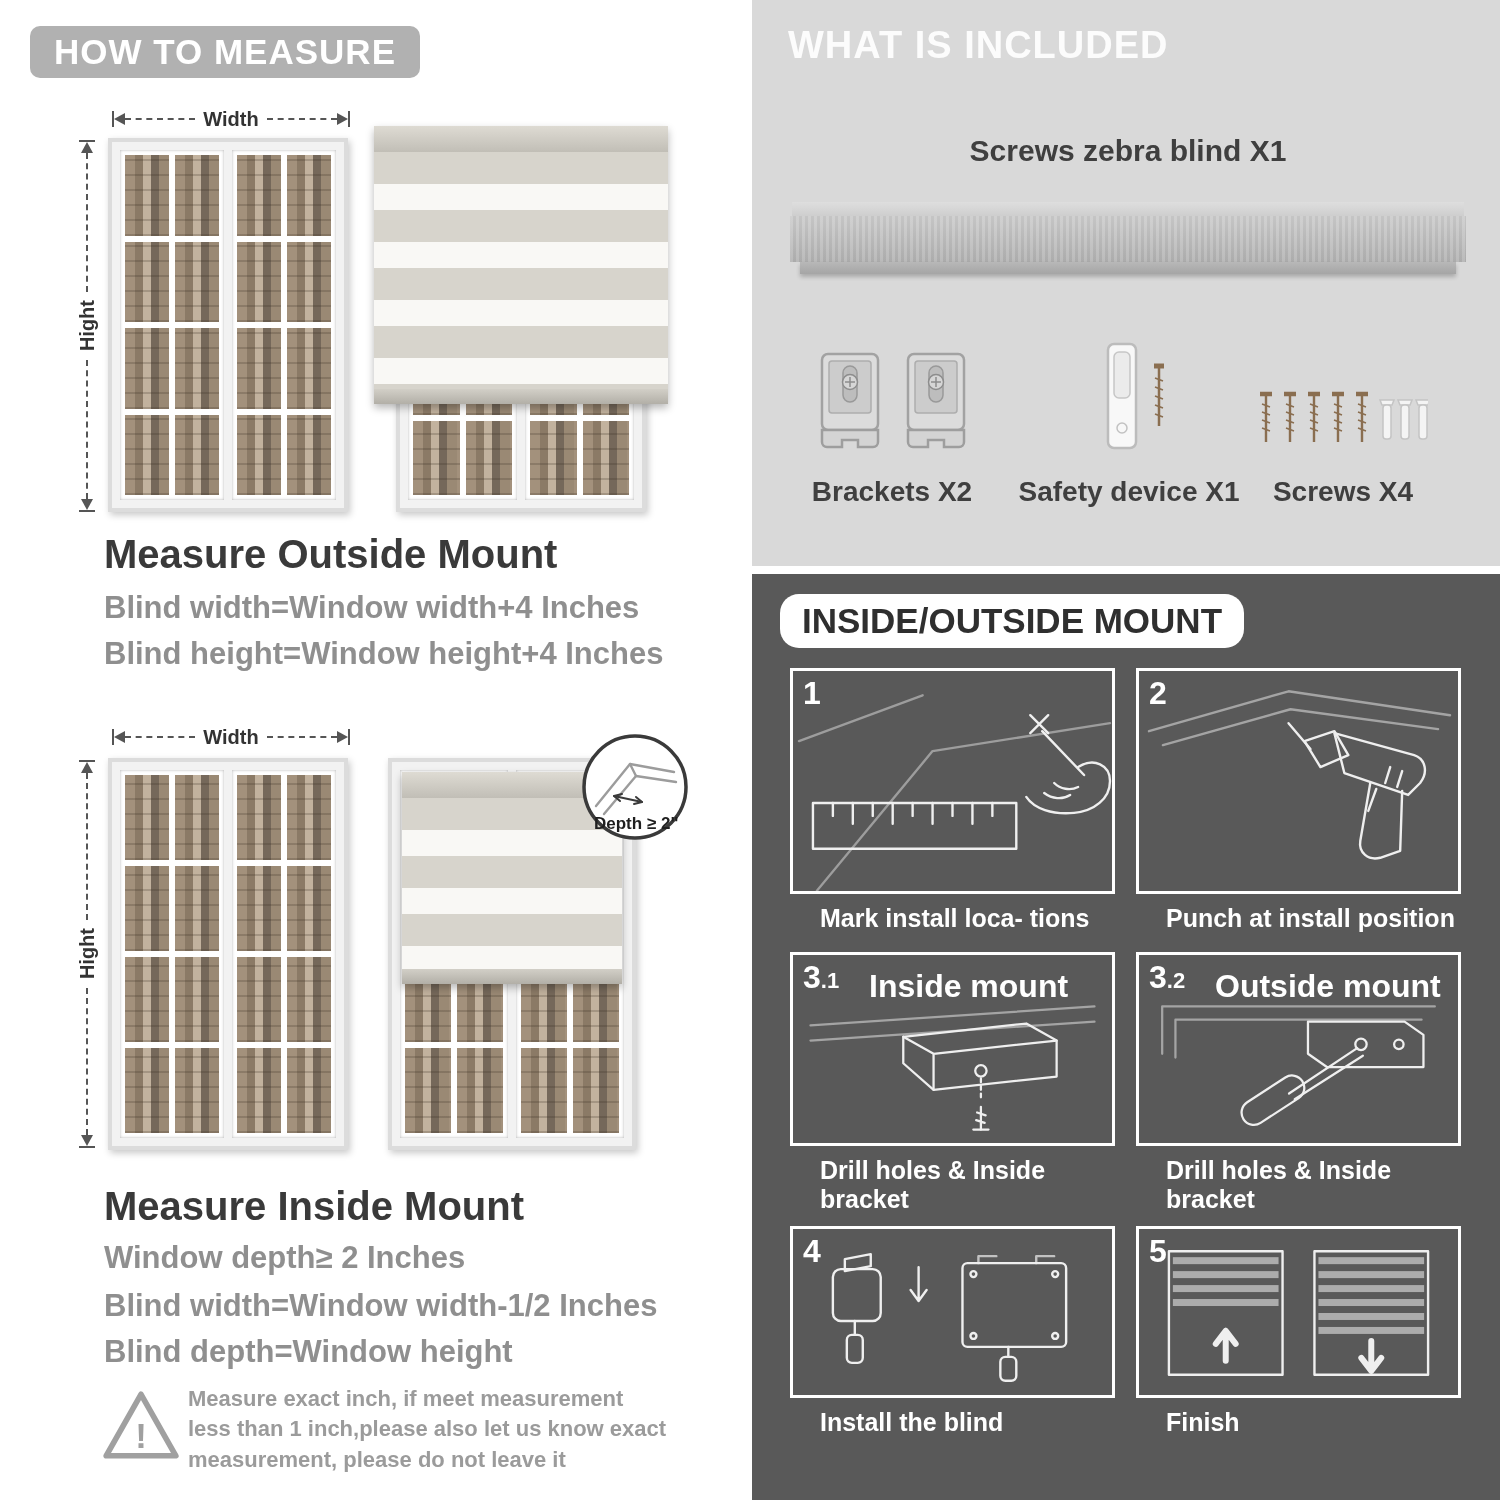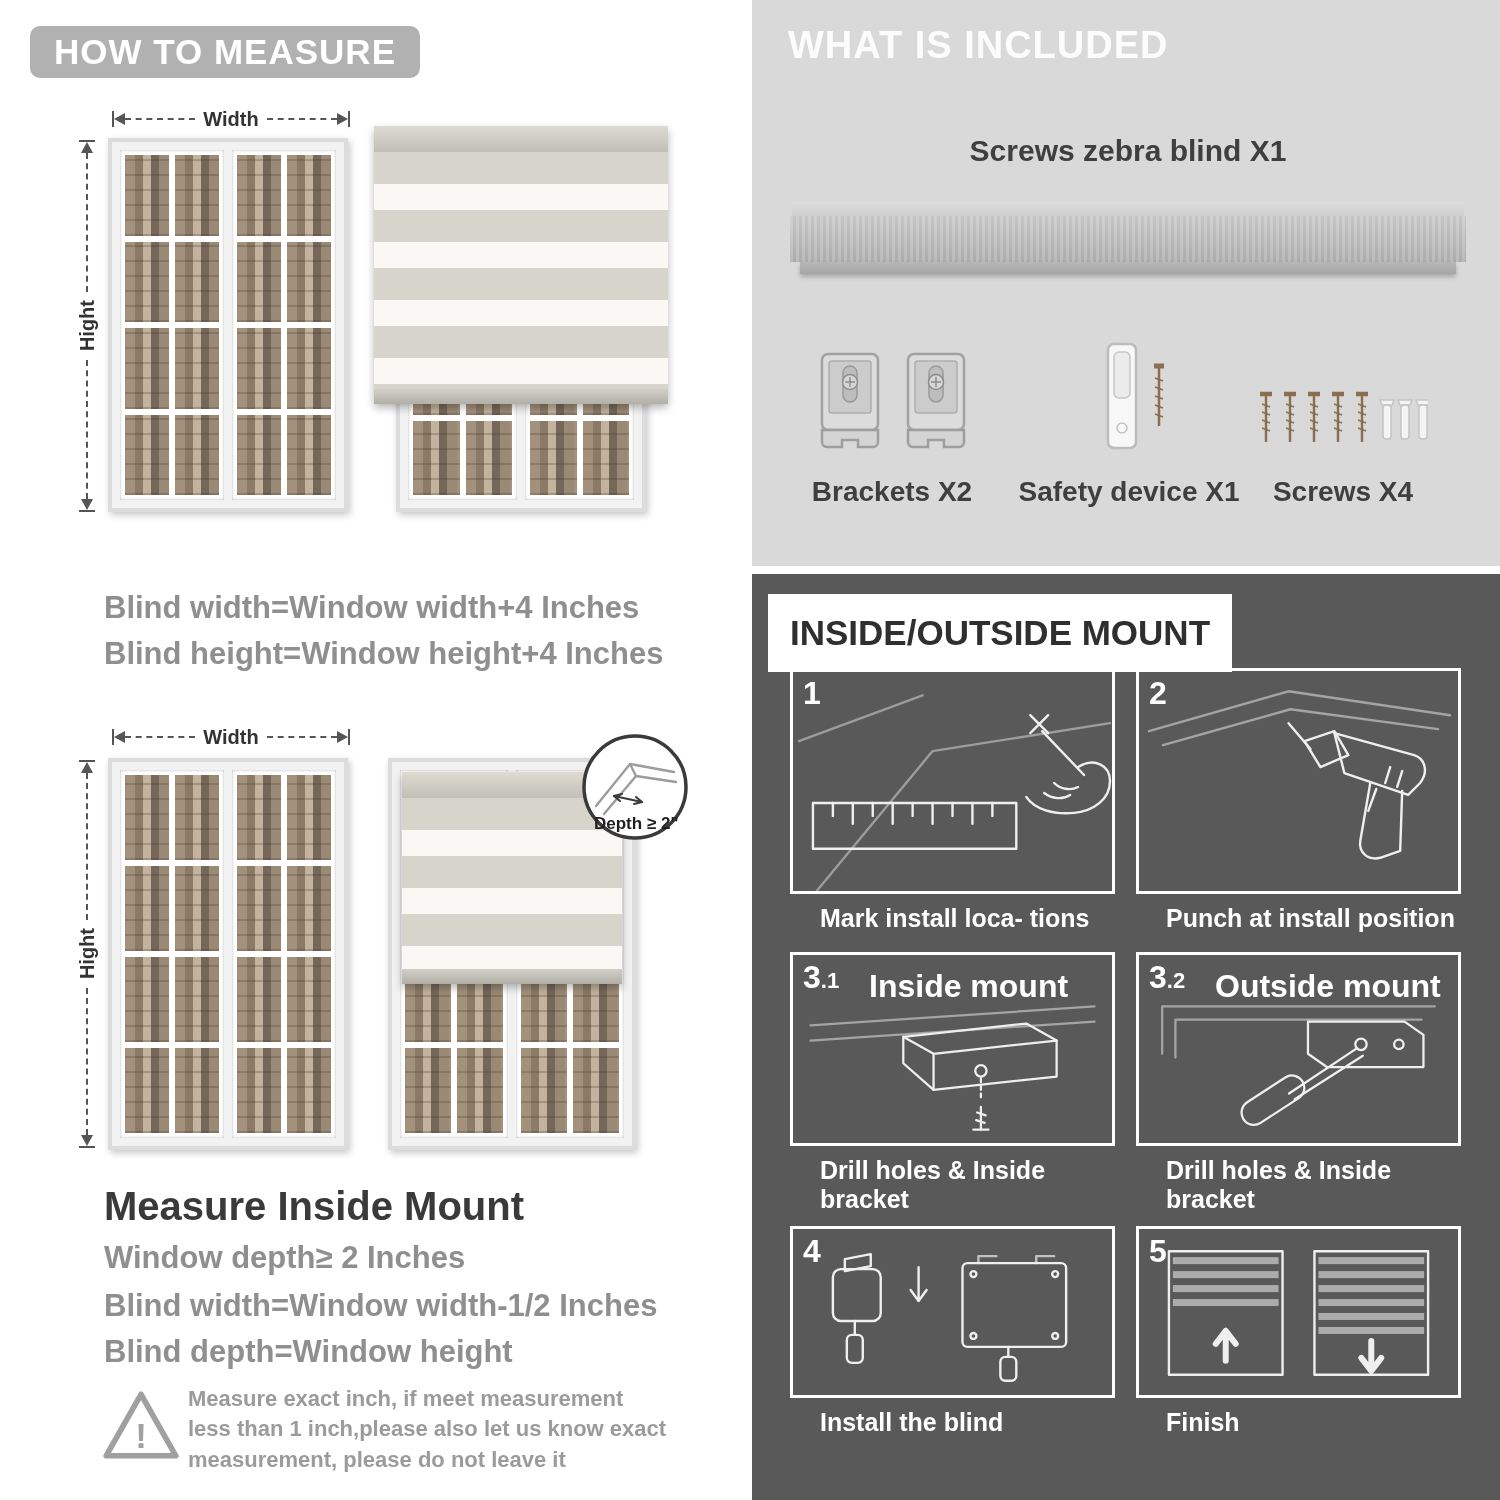--- a/index.html
+++ b/index.html
@@ -62,23 +62,23 @@
              font-weight:bold;font-size:30px;color:#3f3f3f;}
   .headrail{position:absolute;left:38px;top:202px;width:676px;}
   .hr-top{height:14px;margin:0 2px;background:linear-gradient(#dedede,#cecece);}
   .hr-face{height:46px;background:
       repeating-linear-gradient(90deg,rgba(255,255,255,.12) 0 3px,rgba(0,0,0,.03) 3px 6px),
       linear-gradient(180deg,#cbcbcb,#bcbcbc 60%,#b1b1b1);}
   .hr-lip{height:12px;margin:0 10px;background:linear-gradient(#b8b8b8,#a5a5a5);
           box-shadow:0 3px 4px rgba(0,0,0,.22);}
   .item-lbl{position:absolute;top:476px;text-align:center;font-weight:bold;font-size:28px;color:#3f3f3f;}
 
-  .mount-pill{position:absolute;left:16px;top:20px;height:54px;line-height:54px;
+  .mount-pill{position:absolute;left:28px;top:20px;height:54px;line-height:54px;
               background:#fff;color:#2f2f2f;font-weight:bold;font-size:35px;
-              padding:12px 22px;border-radius:0;}
+              padding:0 22px;border-radius:19px;}
   .step{position:absolute;width:325px;}
   .step-frame{position:relative;border:3px solid #fff;box-sizing:border-box;}
   .tall{height:226px;} .mid{height:194px;} .short{height:172px;}
   .step-num{position:absolute;top:4px;left:10px;color:#fff;font-weight:bold;font-size:32px;z-index:2;}
   .step-sub{font-size:22px;}
   .step-title{position:absolute;top:13px;left:76px;color:#fff;font-weight:bold;font-size:32px;z-index:2;}
   .art{position:absolute;left:0;top:0;width:100%;height:100%;}
   .art.offset{top:42px;height:calc(100% - 46px);}
   .step-caption{margin-top:10px;color:#fff;font-weight:bold;font-size:25px;margin-left:30px;}
   .lineart{stroke:#efefef;stroke-width:2.4;fill:none;stroke-linecap:round;stroke-linejoin:round;}
@@ -156,20 +156,21 @@
           <i></i>
         </div>
     </div>
     <div class="zblind" style="left:0;top:0;width:294px;height:278px;">
       <div class="cassette"></div>
       <div class="bands"></div>
       <div class="rail"></div>
     </div>
   </div>
 
+  <div class="sec-title" style="left:104px;top:532px;">Measure Outside Mount</div>
   <div class="sec-line" style="left:104px;top:590px;">Blind width=Window width+4 Inches</div>
   <div class="sec-line" style="left:104px;top:636px;">Blind height=Window height+4 Inches</div>
 
   <div class="h-arrow" style="left:112px;top:724px;width:238px;">
     <span class="cap"></span>
       <span class="ah-l"></span>
       <span class="dash"></span>
     <span class="dim-lbl">Width</span>
     <span class="dash"></span>
       <span class="ah-r"></span>

